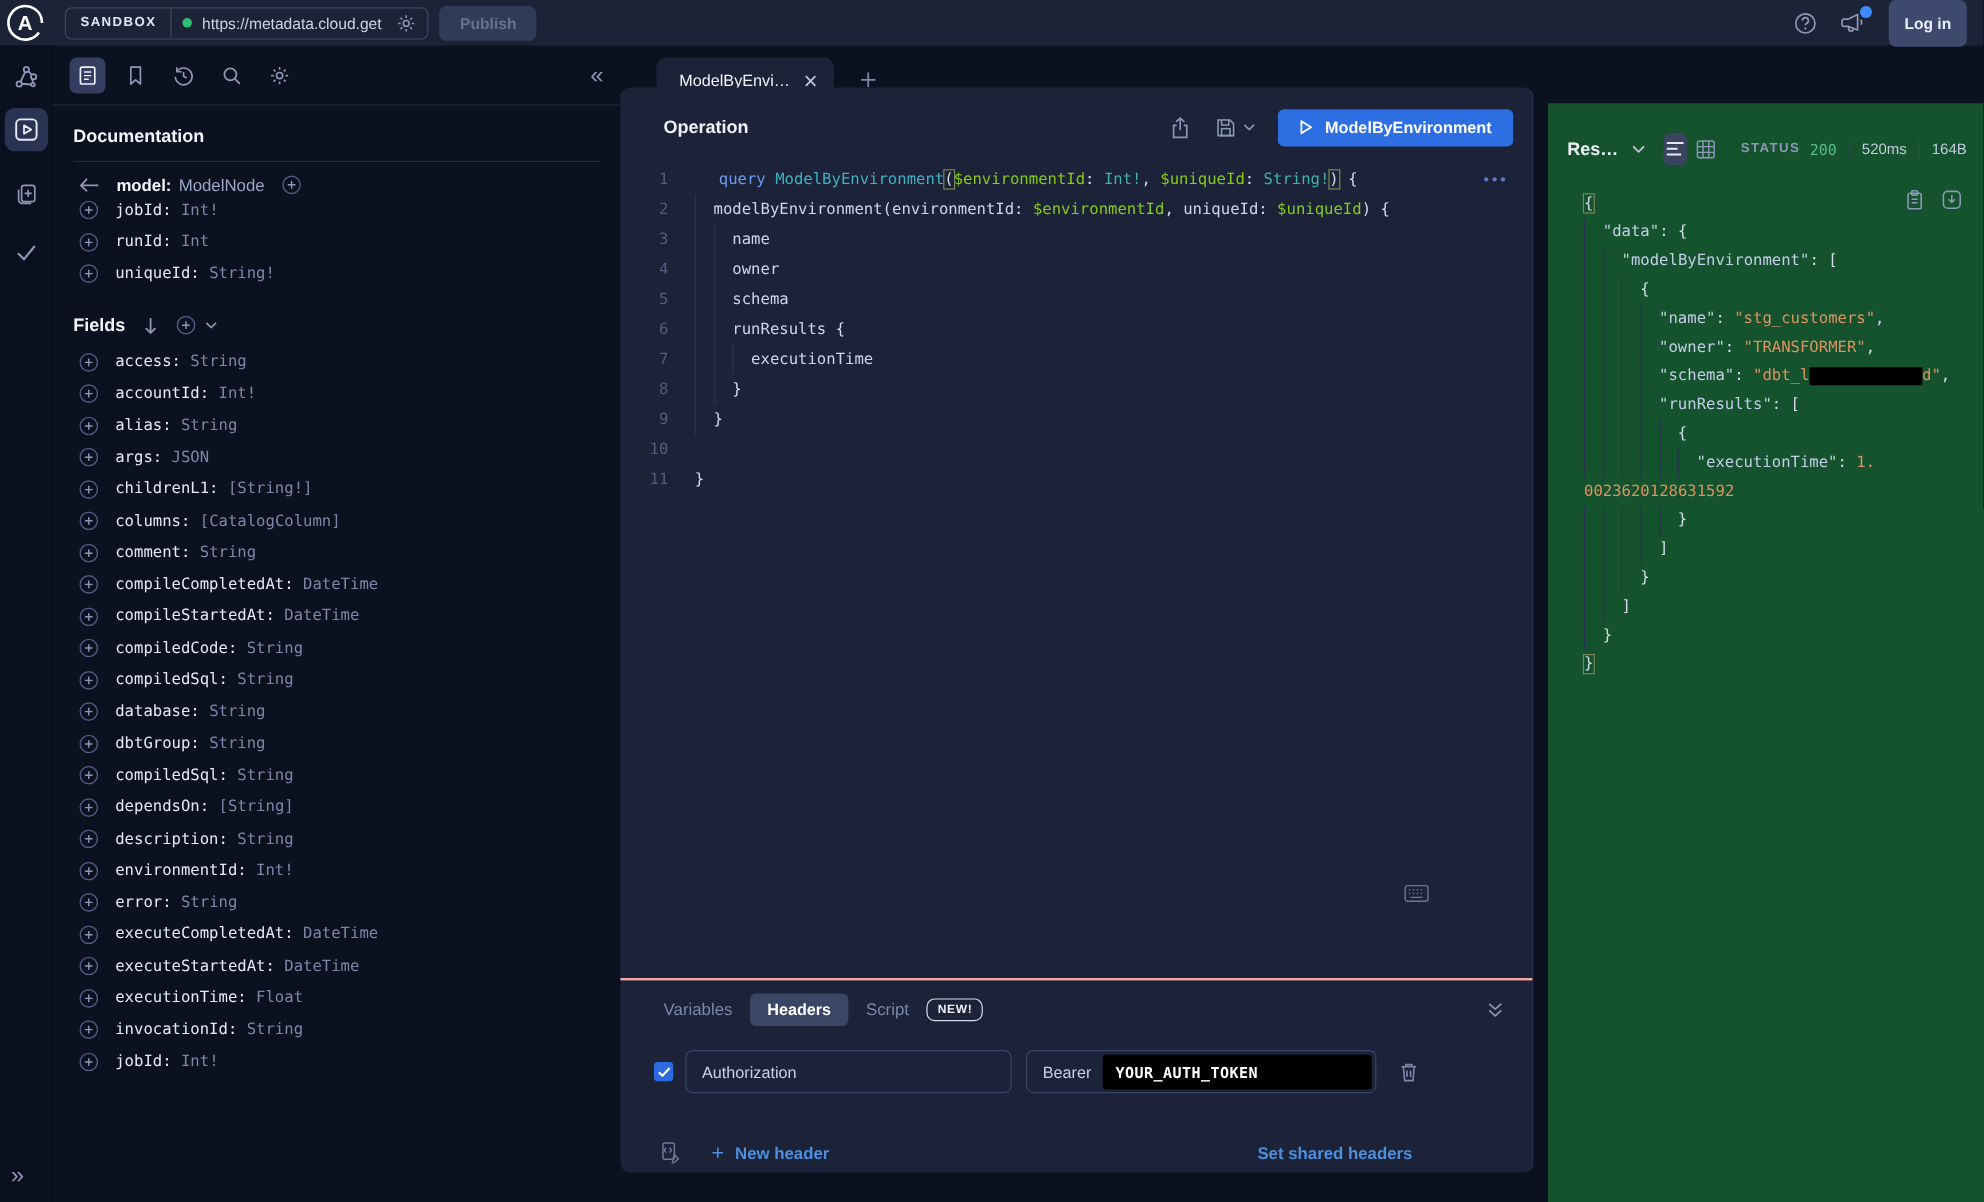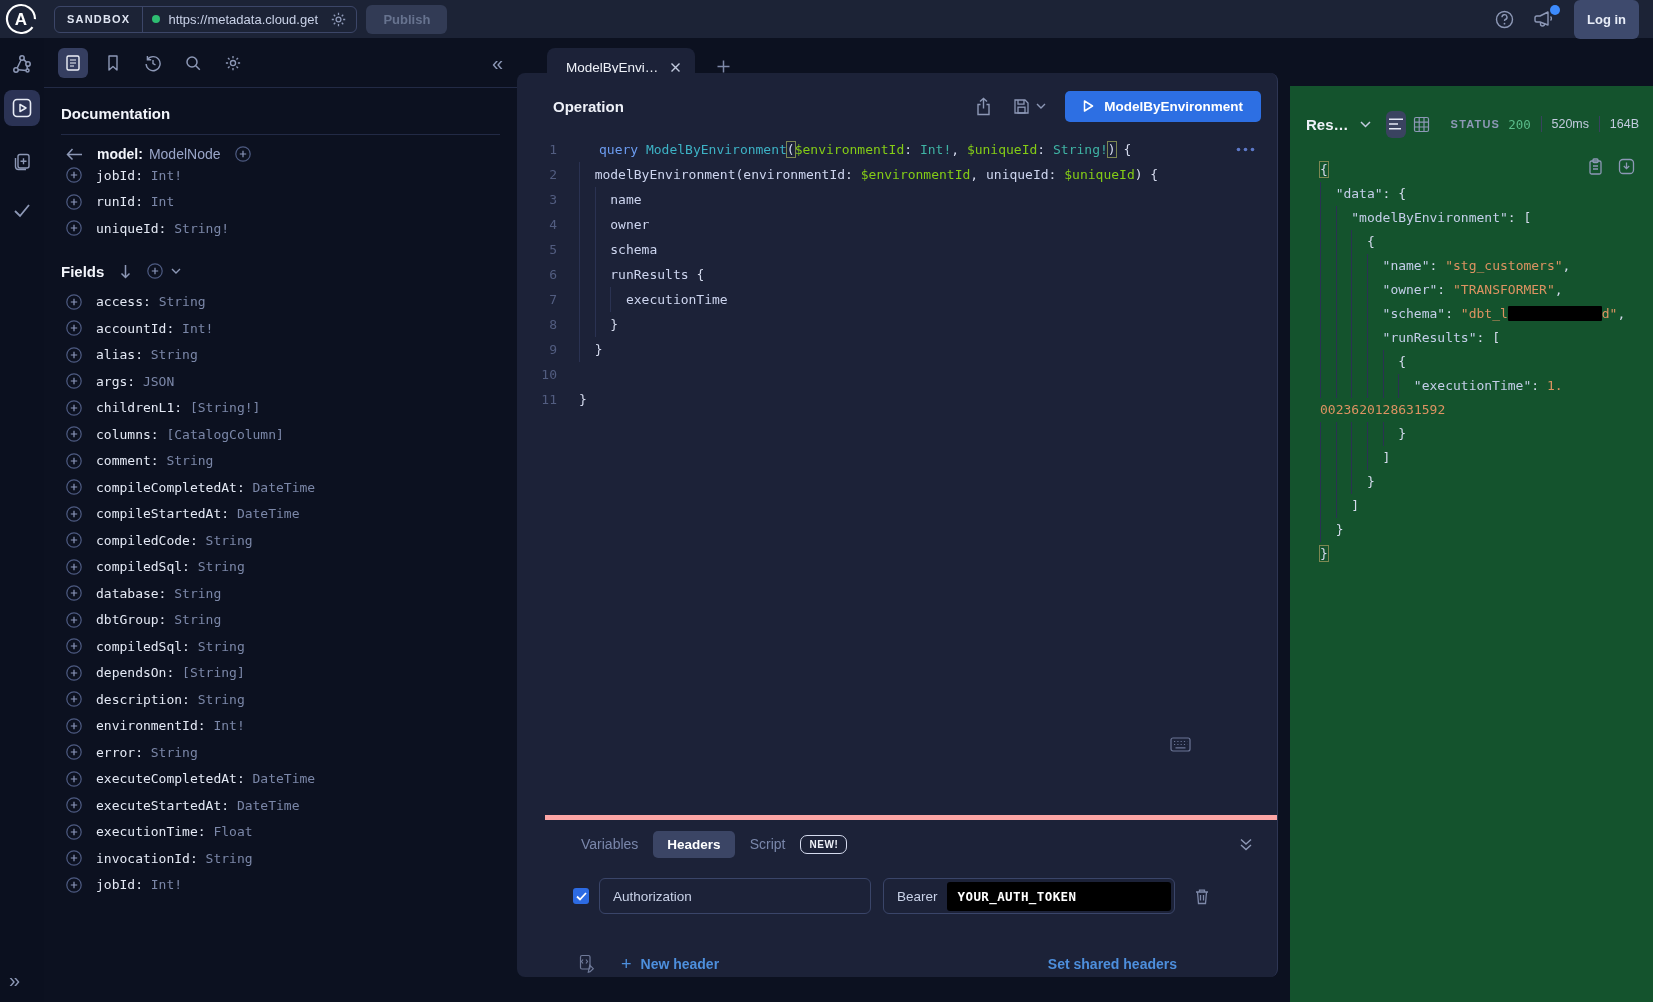--- a/index.html
+++ b/index.html
@@ -68,21 +68,21 @@
   .tk-op{color:#3db2c5;}
   .tk-var{color:#84cc16;}
   .tk-ty{color:#3fb3a4;}
   .tk-fl{color:#cdd5ef;}
   .tk-pu{color:#d5dbee;}
   .tk-pm{color:#d5dbee;border:1px solid #7c8752;margin:-1px;}
   .tk-pb{color:#d5dbee;border:1px solid #7c8752;margin:-1px;}
   .op-menu{position:absolute;right:22px;top:74px;}
   .kbd-hint{position:absolute;right:86px;top:664px;}
 
-  .req-section{position:absolute;left:0;right:0;top:742px;bottom:0;border-top:5px solid #fca5a5;margin-left:28px;}
+  .req-section{position:absolute;left:0;right:0;top:742px;bottom:0;border-top:2px solid #fca5a5;}
   .req-tabs{display:flex;align-items:center;gap:15px;padding:0 24px 0 36px;height:48px;}
   .req-tab{color:#7a87ab;font-size:14px;}
   .req-tab.active{background:#3b4565;border-radius:5px;padding:6px 14px;font-weight:bold;font-size:13.5px;color:#fff;}
   .new-badge{border:1px solid #d5dbee;border-radius:7px;font-size:10px;font-weight:bold;padding:3px 8px;letter-spacing:.6px;color:#eef1f8;}
   .collapse-chevrons{margin-left:auto;}
   .hdr-row{display:flex;align-items:center;margin:10px 16px 0 28px;height:36px;}
   .checkbox{width:16px;height:16px;border-radius:3px;background:#2d6be3;display:flex;align-items:center;justify-content:center;flex:none;}
   .key-input{width:272px;height:36px;border:1px solid #3a4569;border-radius:6px;background:transparent;color:#c9d2e8;font-size:13.5px;padding:0 13px;margin-left:10px;font-family:"Liberation Sans",sans-serif;outline:none;}
   .value-box{display:flex;align-items:center;border:1px solid #3a4569;border-radius:6px;height:36px;padding:0 3px 0 13px;gap:9px;width:292px;margin-left:12px;}
   .bearer-label{color:#c9d2e8;font-size:13.5px;flex:none;}

